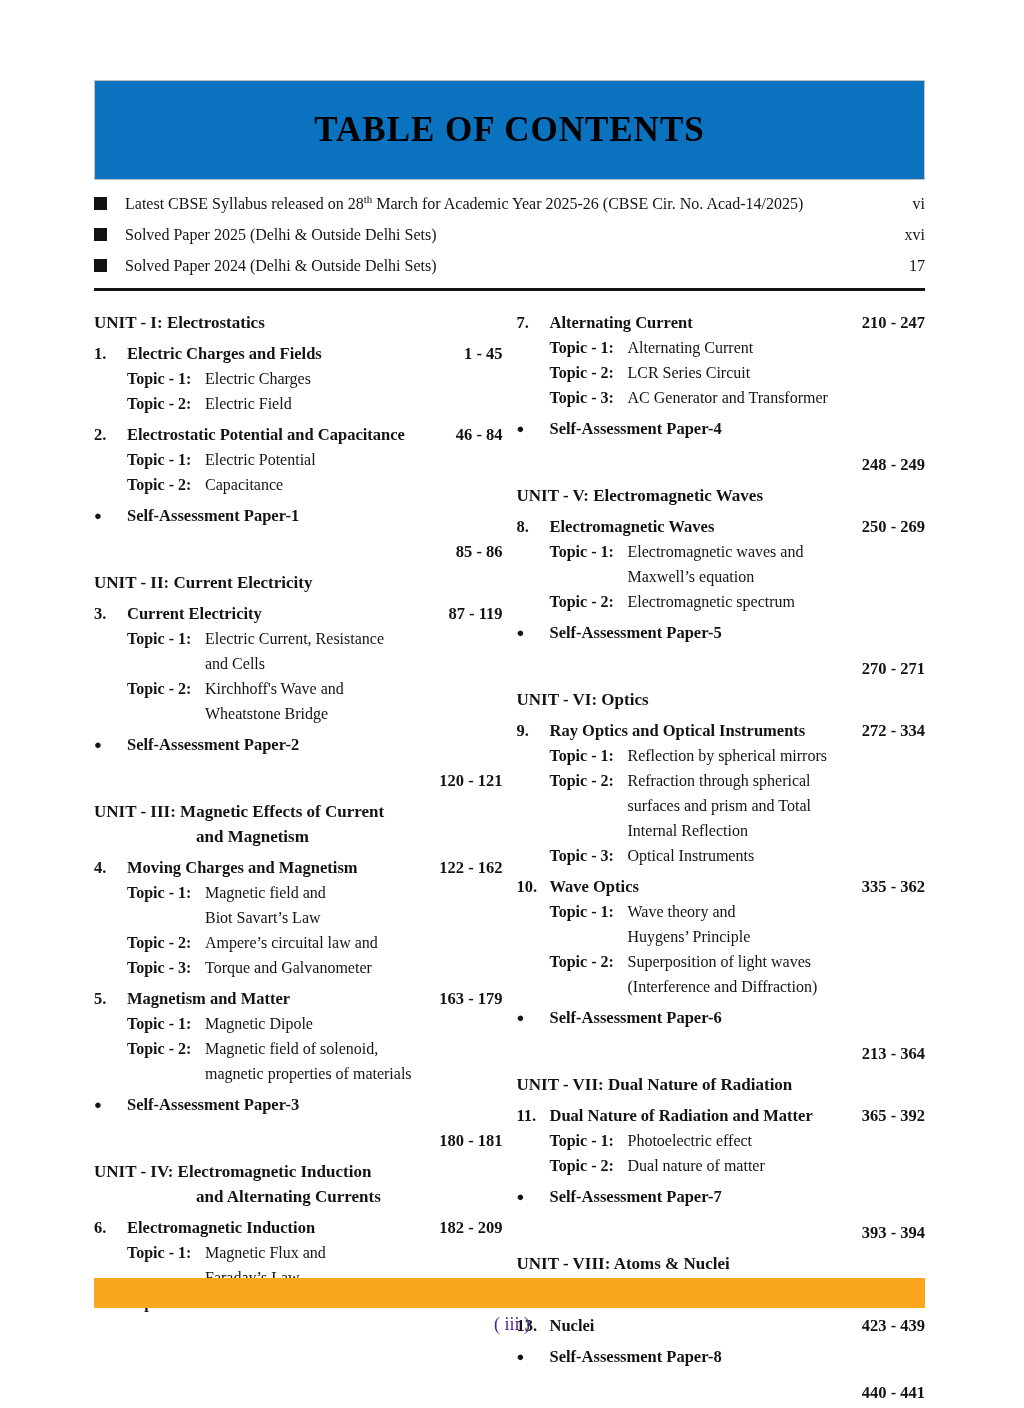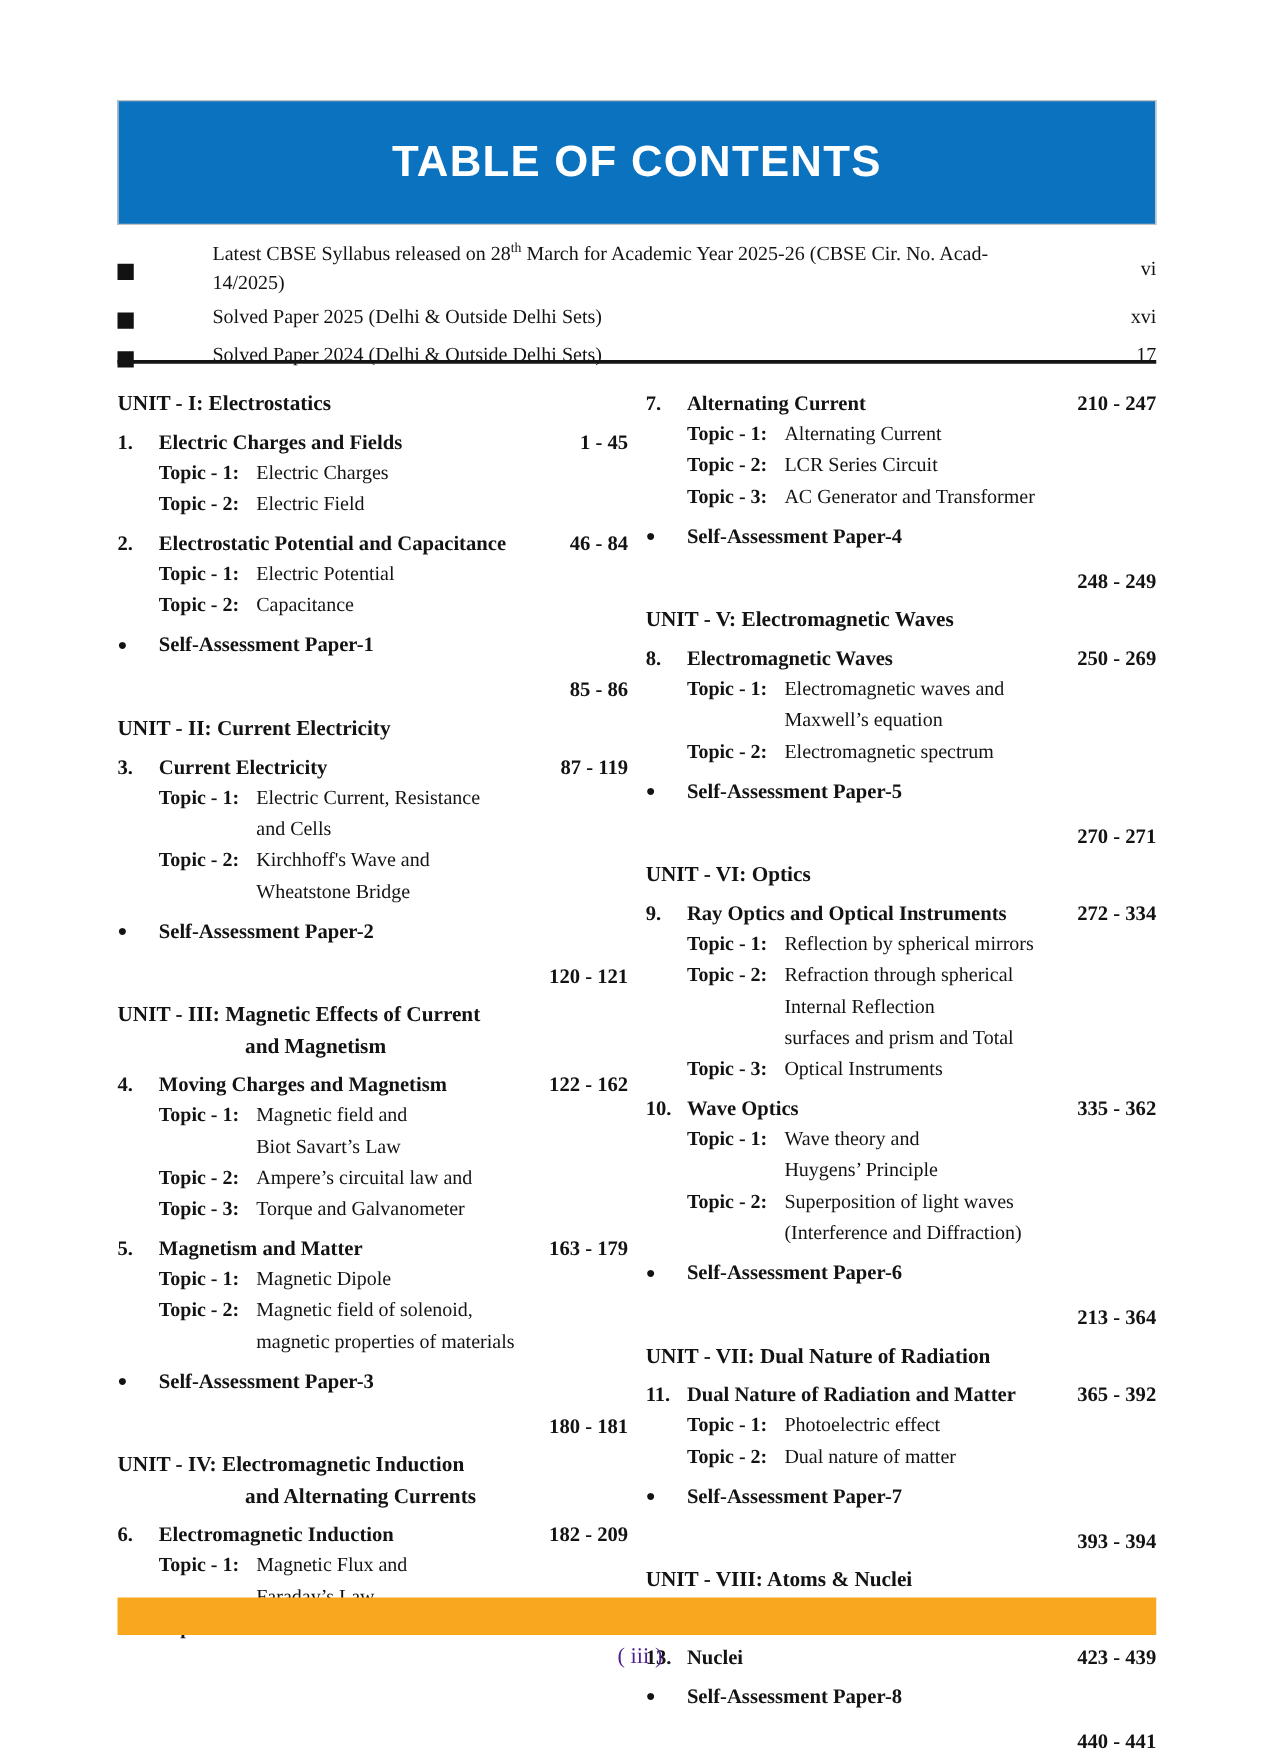--- a/index.html
+++ b/index.html
@@ -14,26 +14,26 @@
   
   .toc-header{
     position:absolute;left:94px;top:80px;width:831px;height:100px;
     background:#0b72bf;
     border:1px solid #c2c2c2;
     box-sizing:border-box;
     display:flex;align-items:center;justify-content:center;
   }
   .toc-header h1{
     margin:0;
-    font-family:Liberation Sans, sans-serif;
-    font-size:35px;font-weight:bold;color:#ffffff;letter-spacing:1px;
+    font-family:Liberation Serif, serif;
+    font-size:35px;font-weight:bold;color:#000000;letter-spacing:1px;
   }
   
   .front-matter{position:absolute;left:94px;top:192px;width:831px;}
-  .fm-row{display:flex;align-items:center;min-height:31px;font-size:16px;gap:45px;}
+  .fm-row{display:flex;align-items:flex-start;min-height:31px;font-size:16px;}
   .fm-square{
     flex:none;width:13px;height:13px;background:#121212;
     margin-top:5px;font-size:0;line-height:0;color:transparent;overflow:hidden;
   }
   .fm-text{flex:1;padding-left:18px;line-height:23px;}
   .fm-text sup{font-size:11px;line-height:0;}
   .fm-page{flex:none;min-width:42px;text-align:right;line-height:23px;}
   .rule{
     position:absolute;left:94px;top:288px;width:831px;height:3px;
     background:#141414;
@@ -308,22 +308,22 @@
         <div class="entry-topic">
           <span class="tp-label">Topic - 1:</span>
           <span class="tp-lines">
             <div class="tp-line">Reflection by spherical mirrors</div>
           </span>
         </div>
         <div class="entry-topic">
           <span class="tp-label">Topic - 2:</span>
           <span class="tp-lines">
             <div class="tp-line">Refraction through spherical</div>
+            <div class="tp-line">surfaces and prism and Total</div>
             <div class="tp-line">Internal Reflection</div>
-            <div class="tp-line">surfaces and prism and Total</div>
           </span>
         </div>
         <div class="entry-topic">
           <span class="tp-label">Topic - 3:</span>
           <span class="tp-lines">
             <div class="tp-line">Optical Instruments</div>
           </span>
         </div>
         <div class="entry-chapter">
           <span class="ch-num">10.</span>

